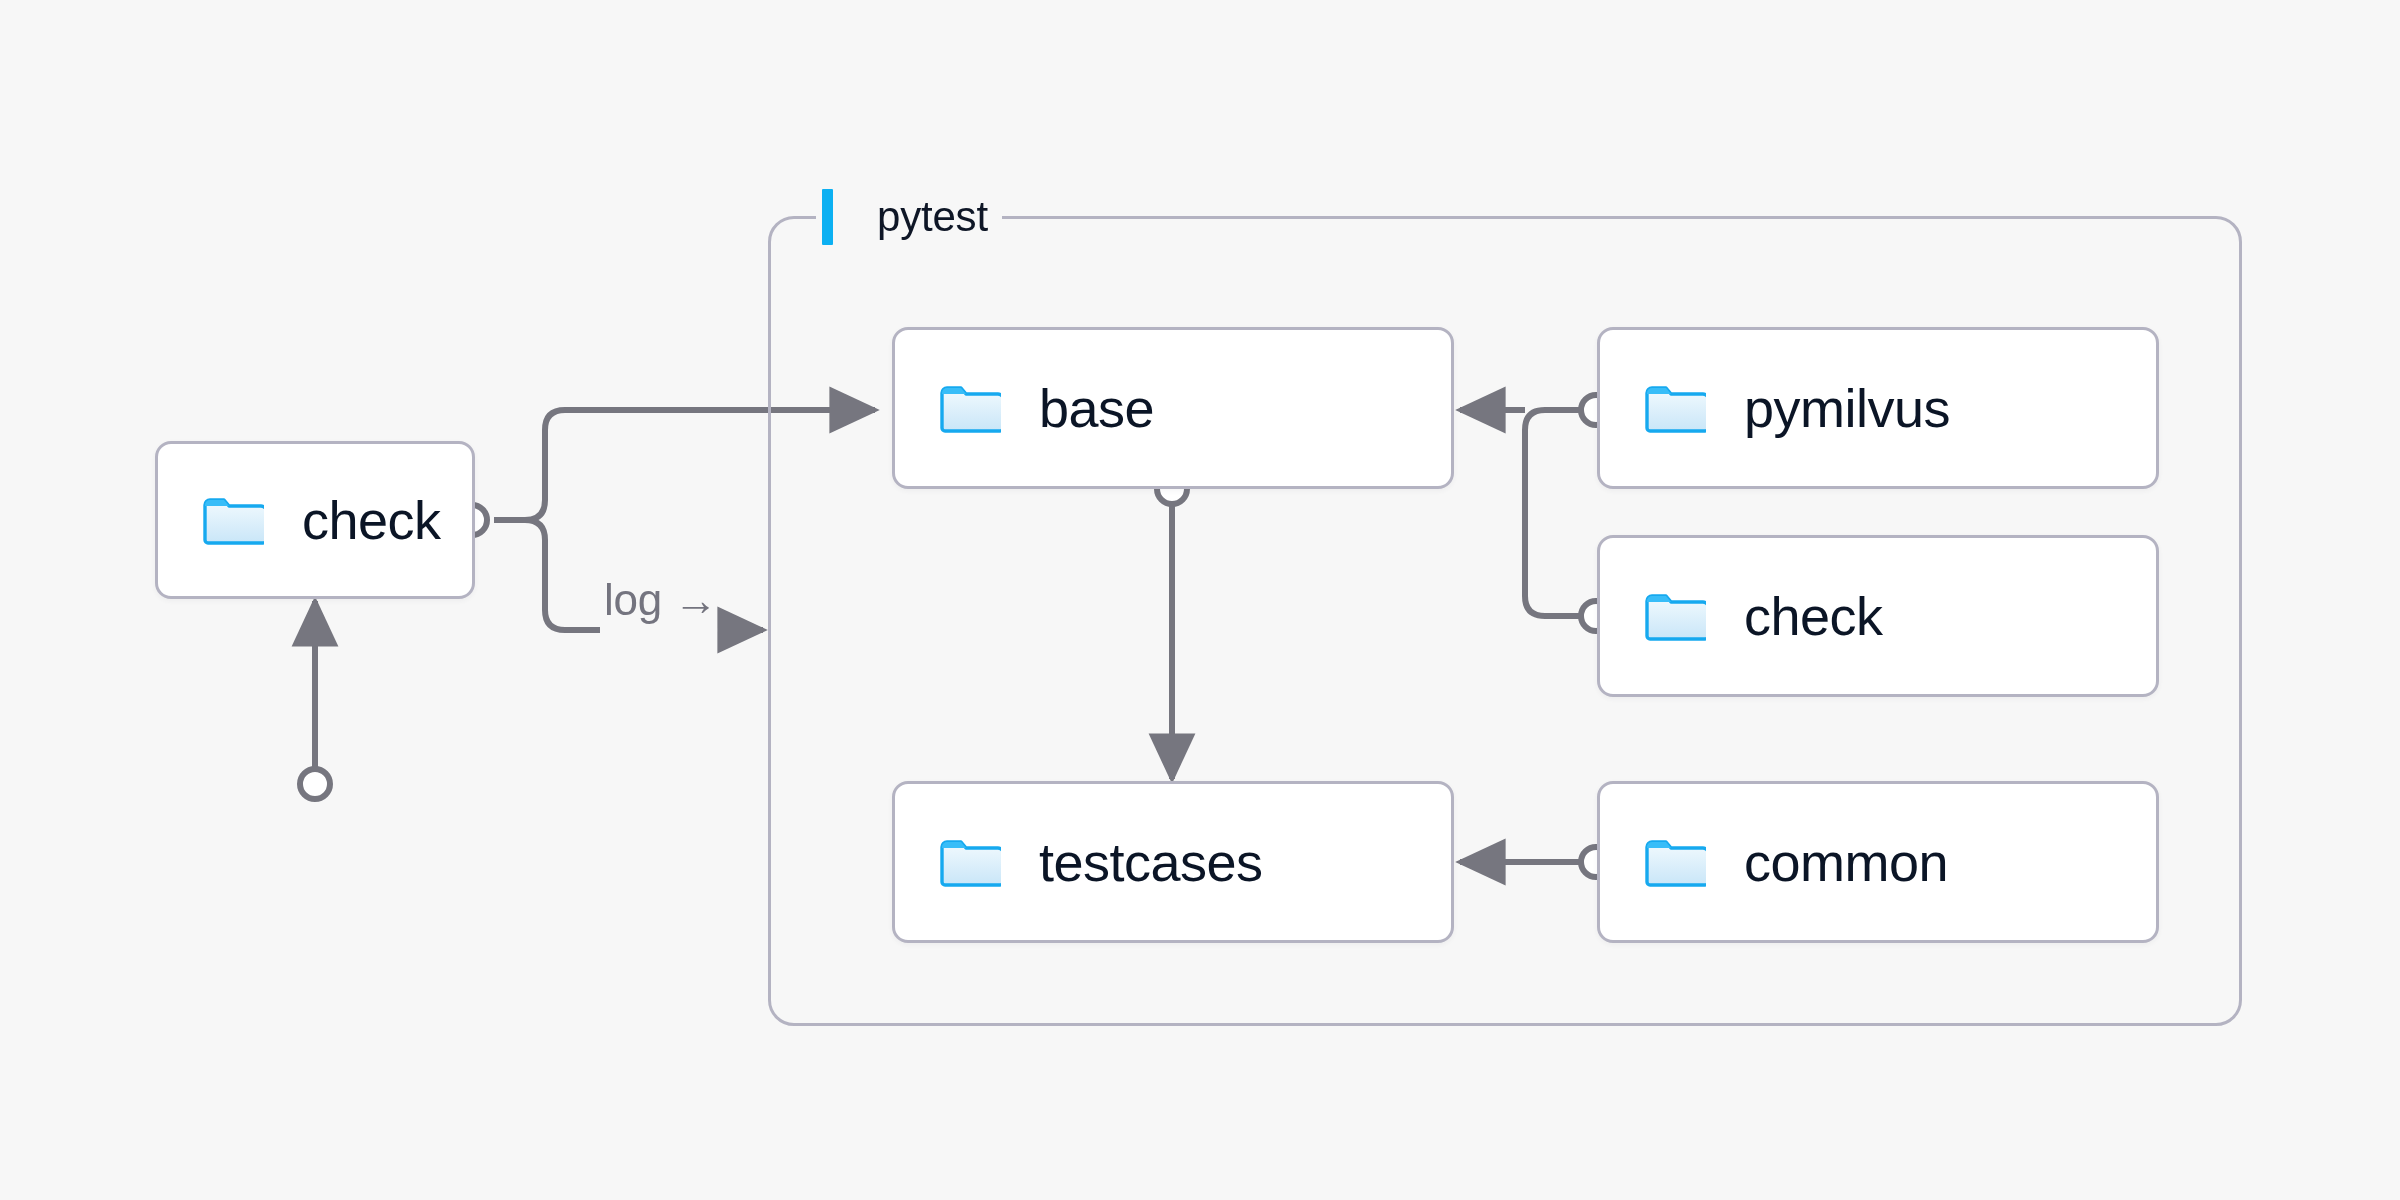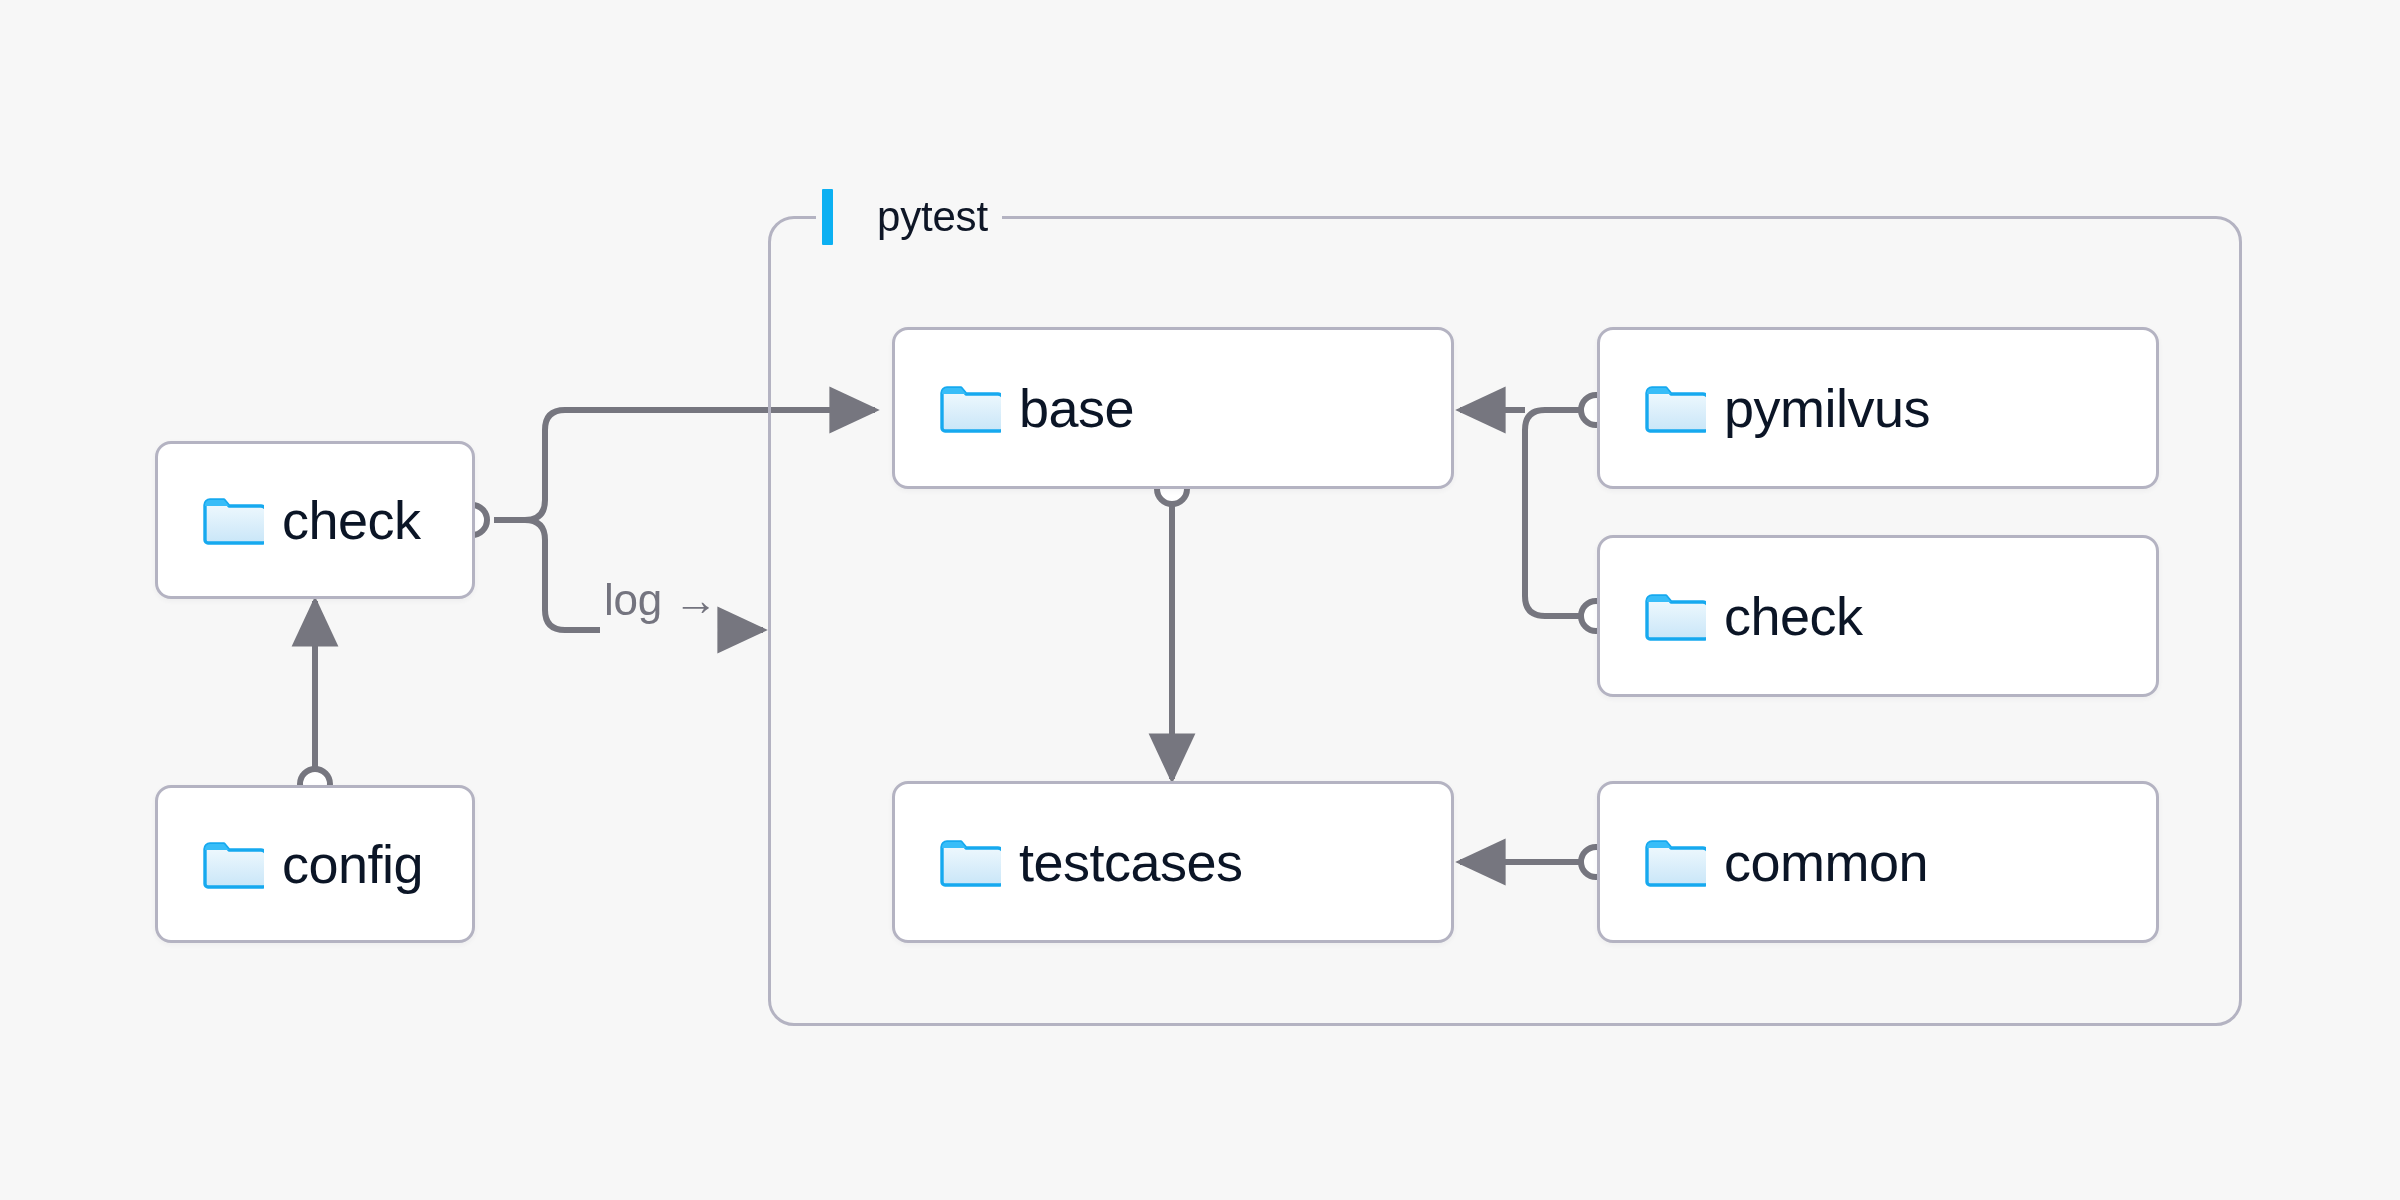--- a/index.html
+++ b/index.html
@@ -65,21 +65,21 @@
 
   
   .node {
     position: absolute;
     box-sizing: border-box;
     background: #ffffff;
     border: 3px solid #b4b3c2;
     border-radius: 16px;
     display: flex;
     align-items: center;
-    gap: 18px;
+    gap: 38px;
     padding-left: 44px;
     box-shadow: 0 2px 5px rgba(60,60,80,.05);
   }
   .node .label {
     font-size: 54px;
     color: #0b1526;
     letter-spacing: -0.5px;
     white-space: nowrap;
     line-height: 1;
   }
@@ -155,27 +155,20 @@
   </div>
 
   <div class="node" style="left:155px; top:441px; width:320px; height:158px;">
     <svg class="folder-icon" viewBox="0 0 62 52">
       <path d="M3 11 a5 5 0 0 1 5 -5 h14 l5 6 h32 a5 5 0 0 1 5 5 v29 a3 3 0 0 1 -3 3 h-55 a3 3 0 0 1 -3 -3 z" fill="url(#folderGrad)" stroke="#16a9ef" stroke-width="3.4" stroke-linejoin="round"></path>
       <path d="M3 11 a5 5 0 0 1 5 -5 h14 l5 6 h-24 z" fill="#38bdf8" stroke="none"></path>
     </svg>
     <span class="label">check</span>
   </div>
 
-  <div class="node" style="left:155px; top:785px; width:320px; height:158px;">
-    <svg class="folder-icon" viewBox="0 0 62 52">
-      <path d="M3 11 a5 5 0 0 1 5 -5 h14 l5 6 h32 a5 5 0 0 1 5 5 v29 a3 3 0 0 1 -3 3 h-55 a3 3 0 0 1 -3 -3 z" fill="url(#folderGrad)" stroke="#16a9ef" stroke-width="3.4" stroke-linejoin="round"></path>
-      <path d="M3 11 a5 5 0 0 1 5 -5 h14 l5 6 h-24 z" fill="#38bdf8" stroke="none"></path>
-    </svg>
-    <span class="label">config</span>
-  </div>
 
   <div class="node" style="left:892px; top:327px; width:562px; height:162px;">
     <svg class="folder-icon" viewBox="0 0 62 52">
       <path d="M3 11 a5 5 0 0 1 5 -5 h14 l5 6 h32 a5 5 0 0 1 5 5 v29 a3 3 0 0 1 -3 3 h-55 a3 3 0 0 1 -3 -3 z" fill="url(#folderGrad)" stroke="#16a9ef" stroke-width="3.4" stroke-linejoin="round"></path>
       <path d="M3 11 a5 5 0 0 1 5 -5 h14 l5 6 h-24 z" fill="#38bdf8" stroke="none"></path>
     </svg>
     <span class="label">base</span>
   </div>
 
   <div class="node" style="left:892px; top:781px; width:562px; height:162px;">

